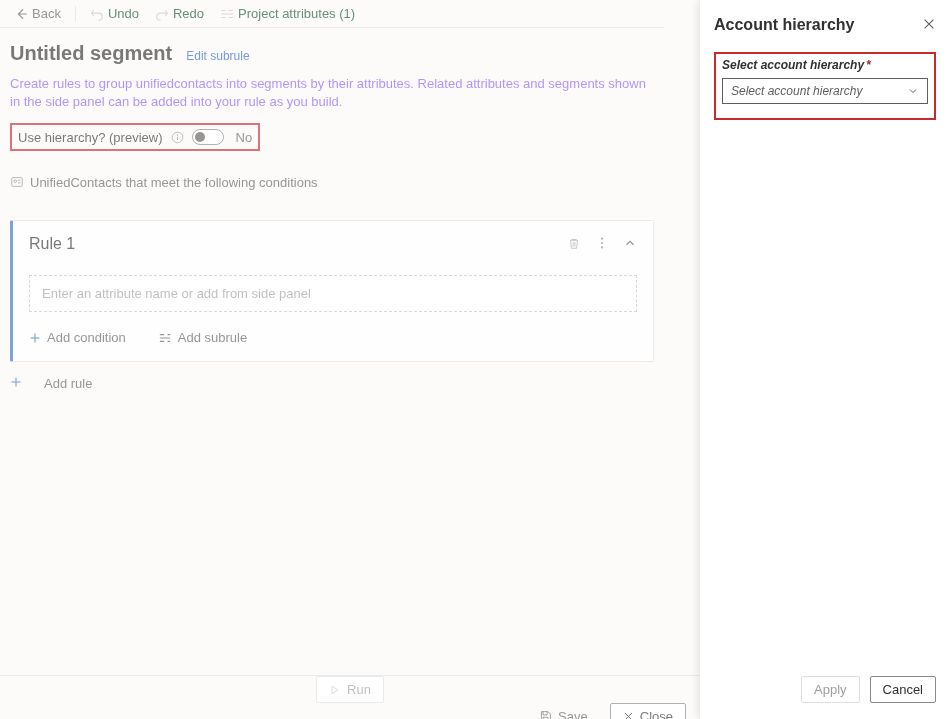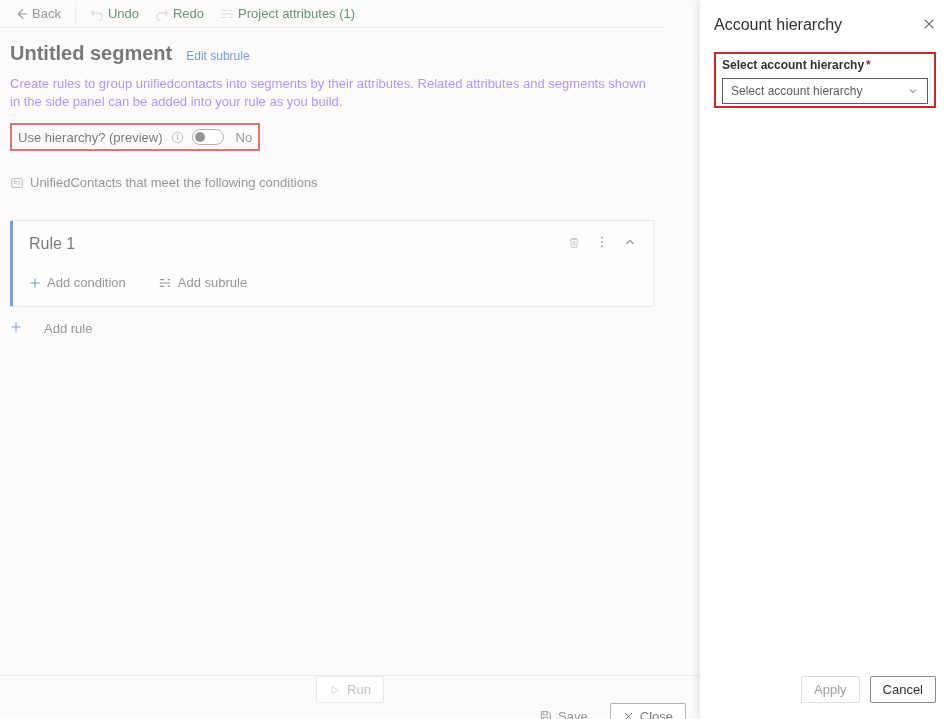--- a/index.html
+++ b/index.html
@@ -85,33 +85,34 @@
   }
   .toggle-knob {
     width: 10px; height: 10px;
     border-radius: 50%;
     background: #605e5c;
     position: absolute;
     left: 2px;
   }
   .toggle-state { color: #605e5c; font-size: 13px; margin-left: 4px; }
   .conditions-row {
-    display: flex; align-items: center; gap: 6px;
+    display: flex; align-items: flex-start; gap: 6px;
     color: #605e5c; font-size: 13px;
     margin-bottom: 30px;
   }
   .rule-card {
     border: 1px solid #e1dfdd;
     border-left: 3px solid #3b6fc4;
     background: #fdfdfd;
     padding: 14px 16px 16px 16px;
     border-radius: 2px;
   }
   .rule-header {
     display: flex;
+    align-items: center;
     margin-bottom: 22px;
   }
   .rule-title { font-size: 16px; color: #323130; font-weight: 400; flex: 1; }
   .rule-actions { display: flex; gap: 14px; color: #8a8886; }
   .rule-actions .ic { cursor: pointer; }
   .attr-input {
     width: 100%;
     border: 1px dashed #c8c6c4;
     background: #fff;
     padding: 10px 12px;
@@ -160,25 +161,26 @@
     background: #fff;
     box-shadow: -2px 0 8px rgba(0,0,0,0.1);
     padding: 16px 14px;
     display: flex;
     flex-direction: column;
   }
   .panel-header {
     display: flex; align-items: center;
     margin-bottom: 18px;
   }
-  .panel-title { font-size: 16px; font-weight: 400; flex: 1; }
+  .panel-title { font-size: 16px; font-weight: 700; flex: 1; }
   .panel-close { cursor: pointer; color: #605e5c; }
   .field-group {
     border: 2px solid #c62b2b;
-    padding: 4px 6px 2px 6px;
+    padding: 4px 6px 14px 6px;
+    font-style: italic;
   }
   .field-label { font-size: 12px; font-weight: 600; color: #323130; margin-bottom: 6px; display: flex; gap: 2px; }
   .req { color: #a4262c; }
   .select {
     width: 100%;
     border: 1px solid #605e5c;
     padding: 5px 8px;
     font-size: 12px;
     color: #605e5c;
     display: flex; align-items: center; justify-content: space-between;
@@ -286,20 +288,21 @@
                 <circle cx="8" cy="13" r="1.2" fill="#8a8886"></circle>
               </svg>
           </span>
           <span class="ic">
             <svg width="14" height="14" viewBox="0 0 16 16">
                 <path d="M4 10 L8 6 L12 10" stroke="#605e5c" stroke-width="1.4" fill="none"></path>
               </svg>
           </span>
         </div>
       </div>
+      <input class="attr-input" placeholder="Enter an attribute name or add from side panel" style="">
       <div class="rule-buttons">
         <div class="add-btn">
           <span class="plus icon">
             <svg width="12" height="12" viewBox="0 0 16 16">
                 <path d="M8 2 V14 M2 8 H14" stroke="#2b66c3" stroke-width="1.4"></path>
               </svg>
           </span>
           <span>Add condition</span>
         </div>
         <div class="add-btn">

